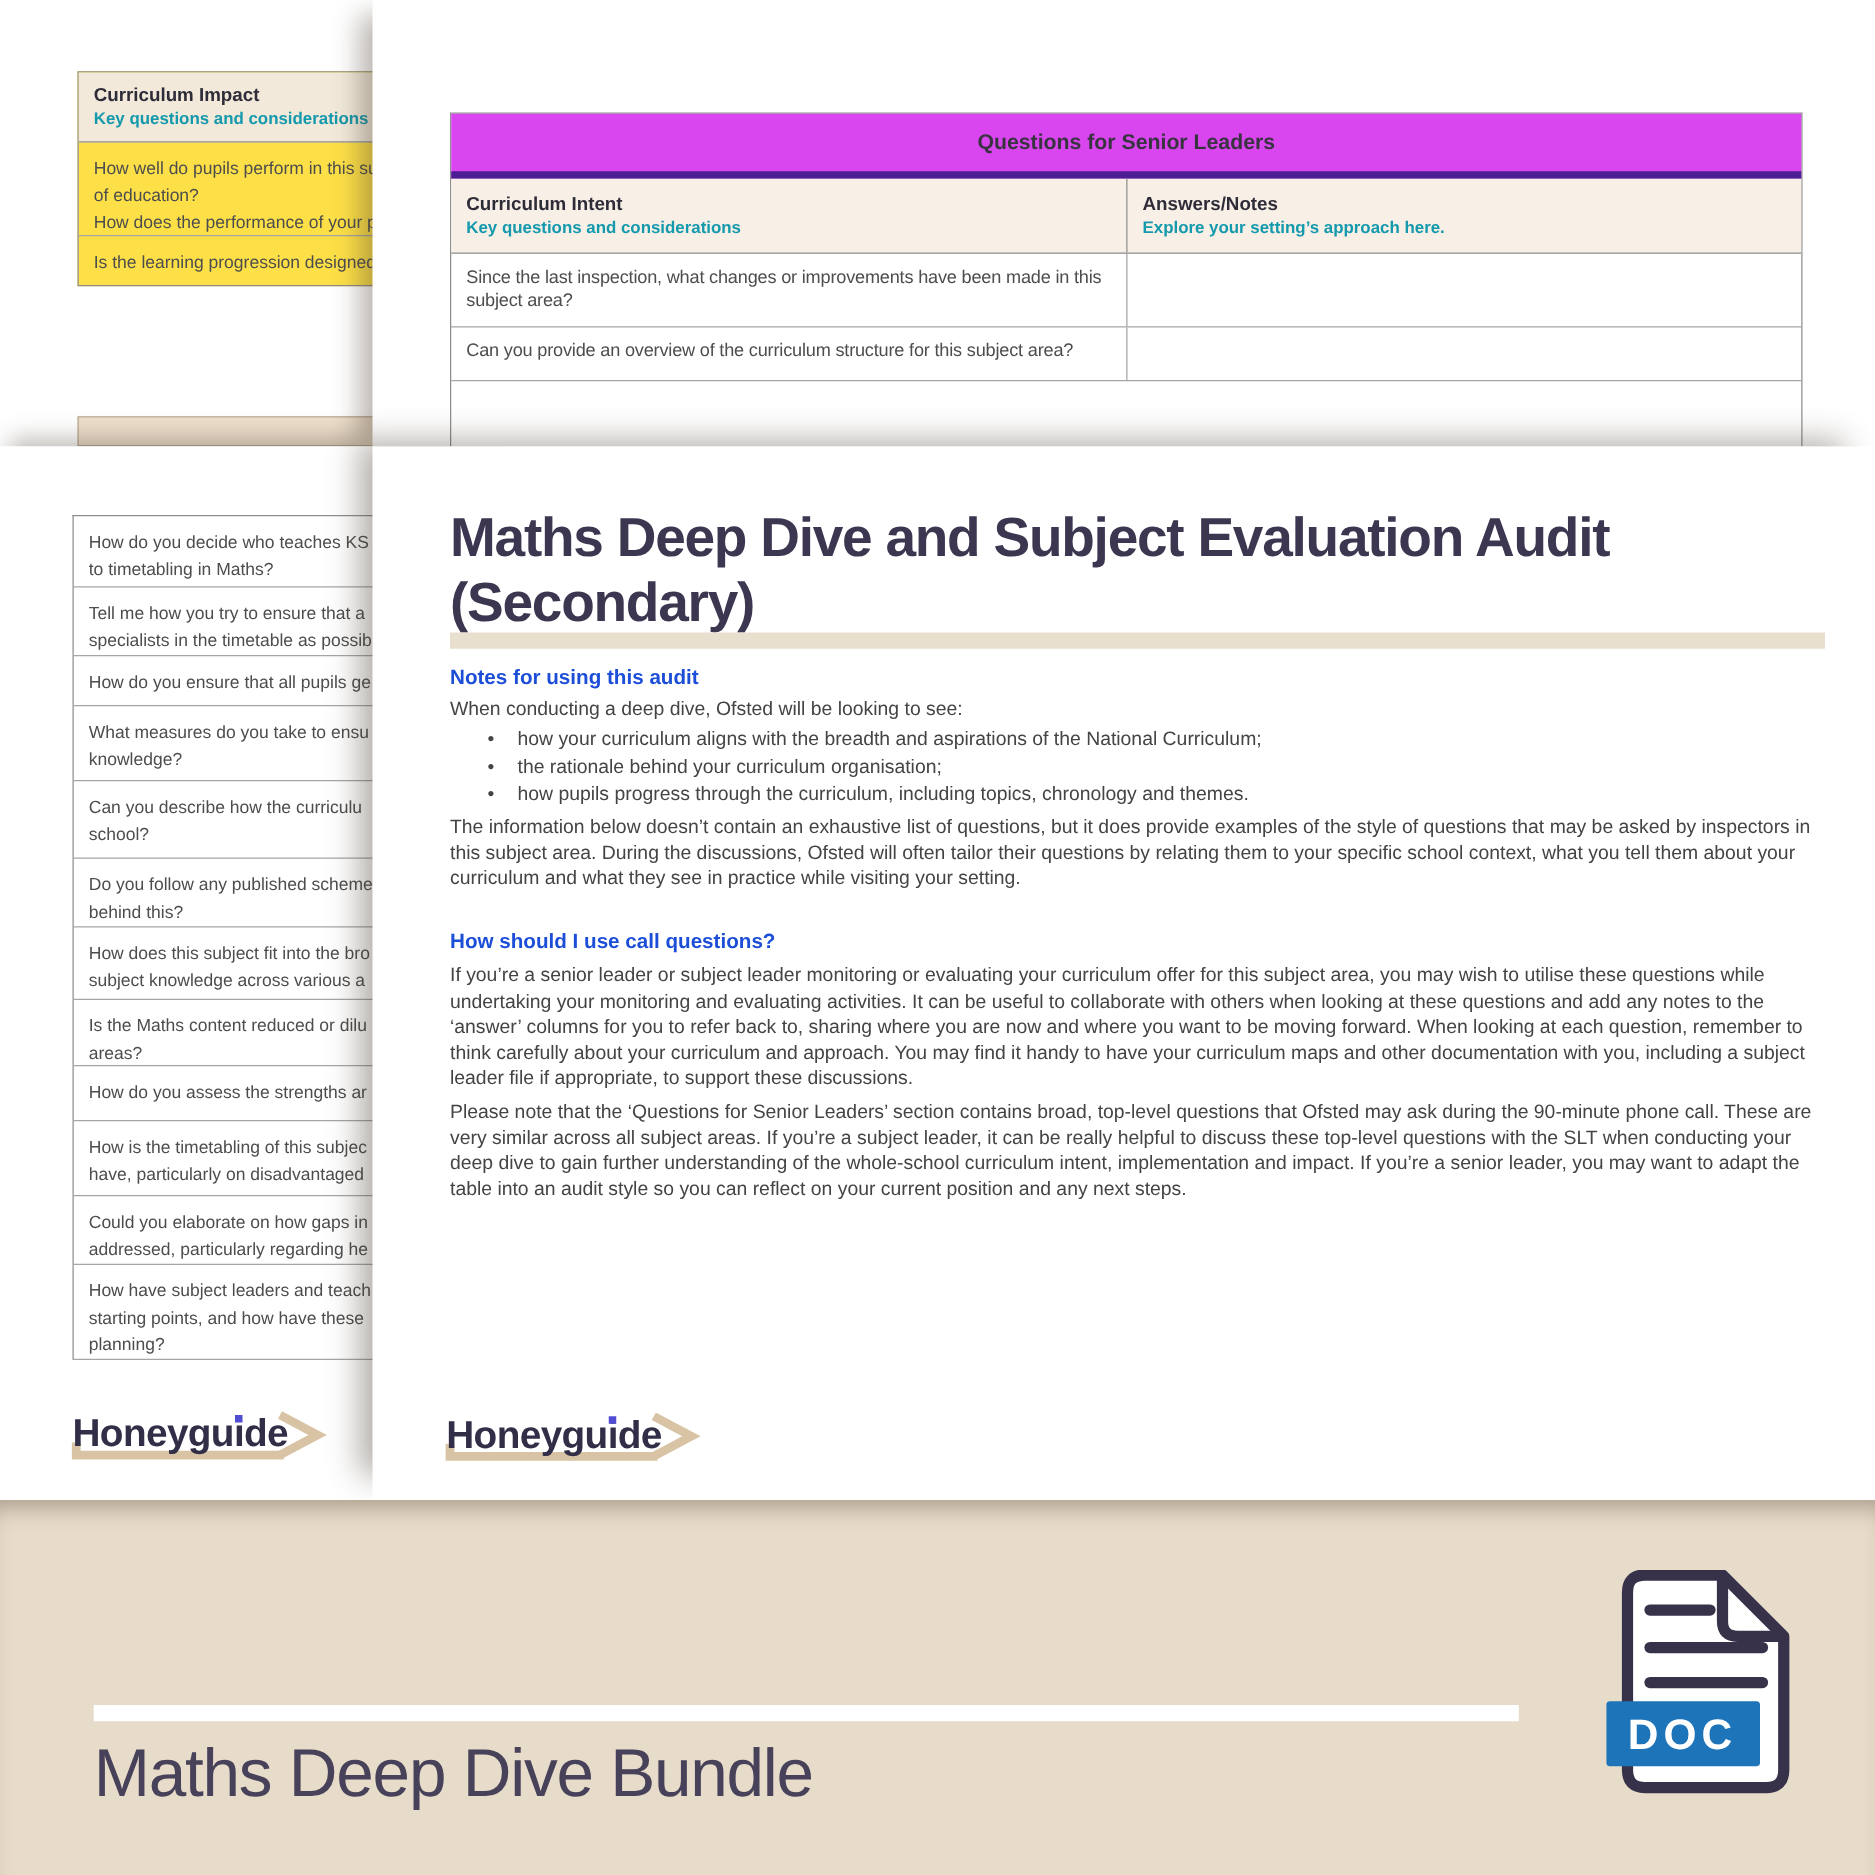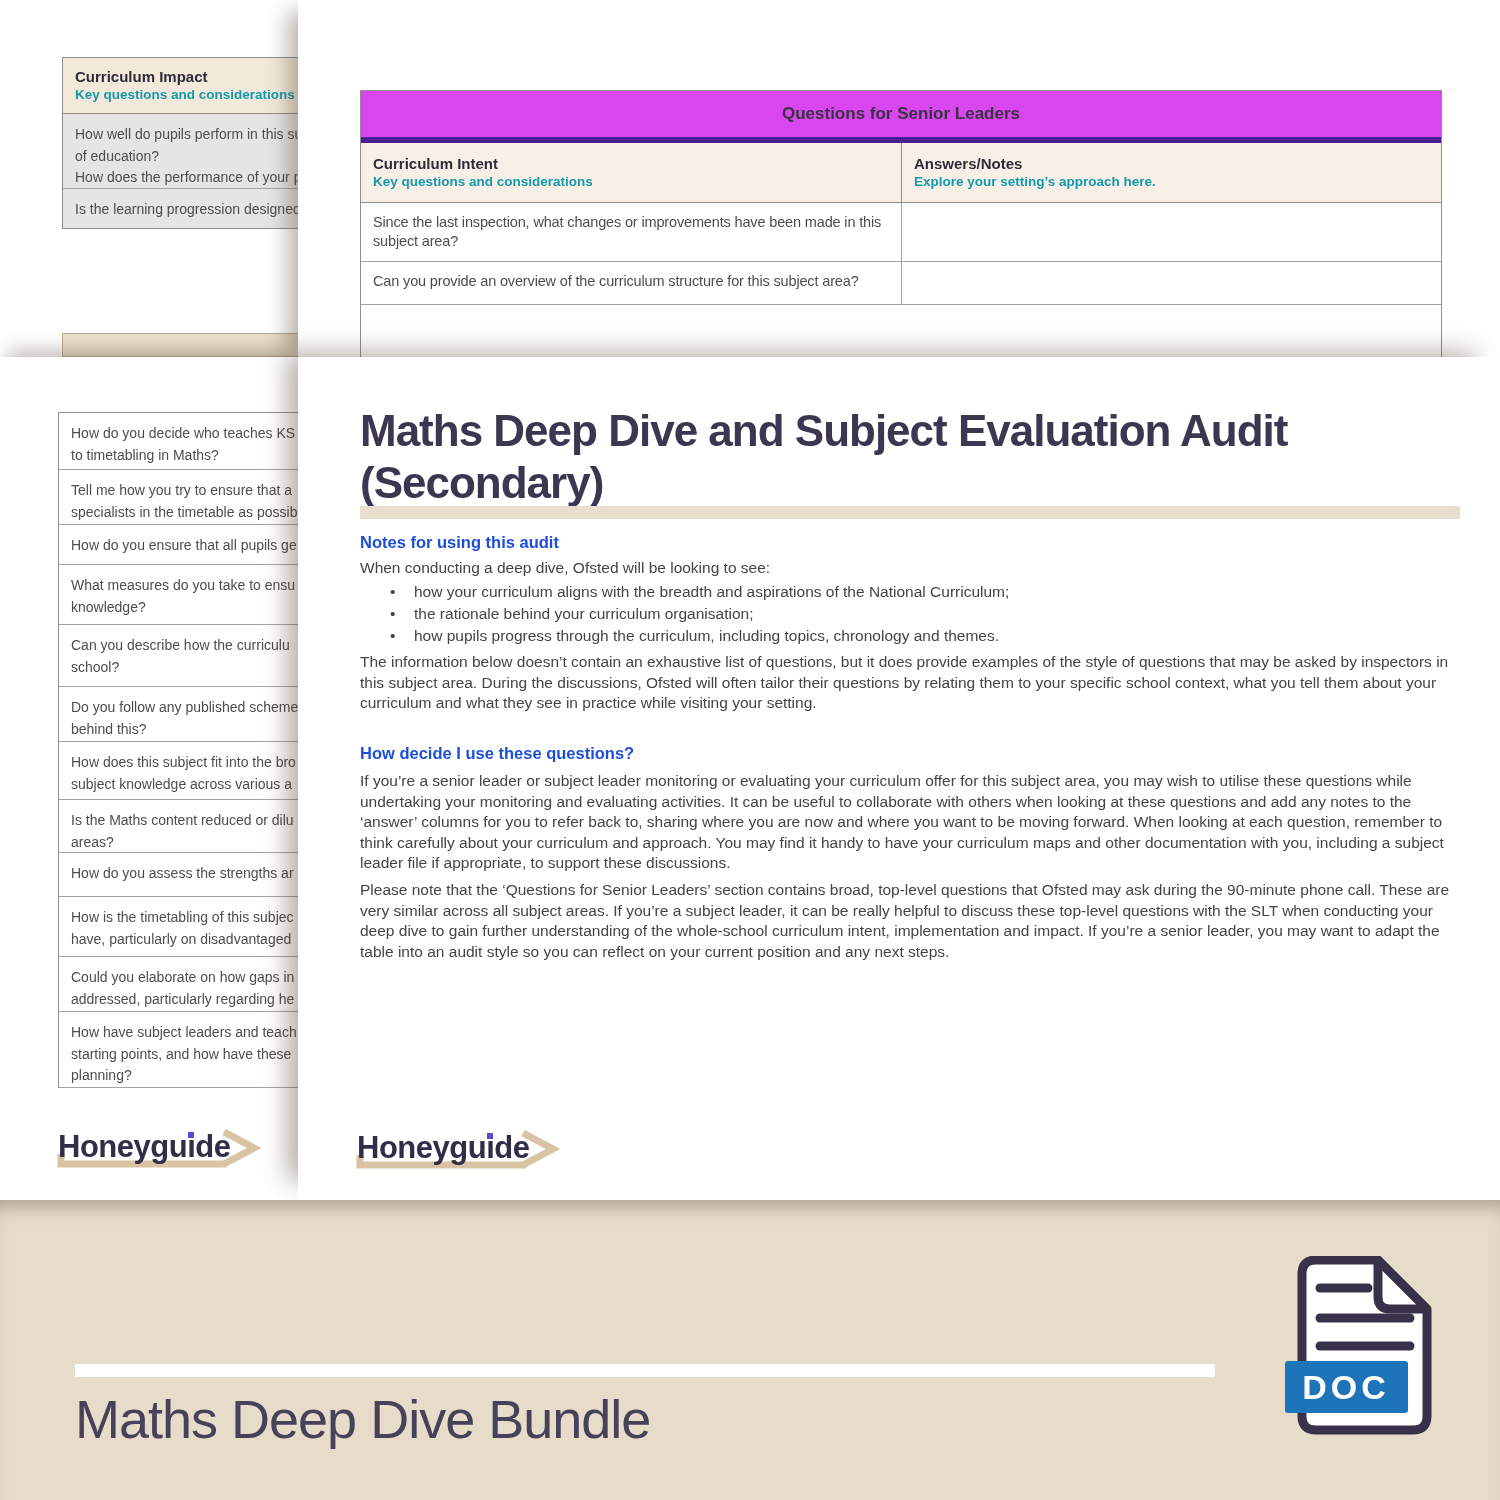--- a/index.html
+++ b/index.html
@@ -10,21 +10,21 @@
   .page{position:absolute;background:#ffffff;}
   #page-a{left:0;top:0;width:300px;height:357px;z-index:1;}
   #page-b{left:298px;top:0;width:1202px;height:357px;z-index:2;overflow:hidden;
           box-shadow:-16px 6px 20px -6px rgba(70,58,45,.38);}
   #page-d{left:0;top:357px;width:300px;height:843px;z-index:3;
           box-shadow:0 -14px 18px -8px rgba(70,58,45,.35);}
   #page-c{left:298px;top:357px;width:1202px;height:843px;z-index:4;
           box-shadow:-18px -12px 24px -8px rgba(70,58,45,.42);}
 
   
-  .doc-table{position:absolute;border:1px solid #8e8e8e;background:#e5e5e5;}
+  .doc-table{position:absolute;border:1px solid #8e8e8e;background:#fde047;}
   .tbl-head{background:#f2e9da;border-bottom:1px solid #8e8e8e;padding:9px 12px;}
   .tbl-head .t1{font-size:15px;font-weight:700;color:#2e2c38;line-height:19px;}
   .tbl-head .t2{font-size:13.5px;font-weight:700;color:#1599ad;line-height:18px;}
   .tbl-row{border-bottom:1px solid #a5a5a5;padding:10px 12px 0 12px;box-sizing:border-box;overflow:visible;}
   .tbl-row:last-child{border-bottom:none;}
   .clip-line{white-space:nowrap;font-size:14px;color:#4d4d4d;line-height:21.5px;}
 
   
   #pa-table{left:62px;top:57px;width:380px;}
   #pa-row1{height:75px;} #pa-row2{height:39px;} #pa-row3{height:59px;}
@@ -202,21 +202,21 @@
 
     <div class="mc m-h" id="m-notes-h">Notes for using this audit</div>
     <div class="mc" id="m-intro">When conducting a deep dive, Ofsted will be looking to see:</div>
     <ul class="mc" id="m-bullets">
       <li>how your curriculum aligns with the breadth and aspirations of the National Curriculum;</li>
       <li>the rationale behind your curriculum organisation;</li>
       <li>how pupils progress through the curriculum, including topics, chronology and themes.</li>
     </ul>
     <div class="mc m-para" id="m-para1">The information below doesn’t contain an exhaustive list of questions, but it does provide examples of the style of questions that may be asked by inspectors in this subject area. During the discussions, Ofsted will often tailor their questions by relating them to your specific school context, what you tell them about your curriculum and what they see in practice while visiting your setting.</div>
 
-    <div class="mc m-h" id="m-q-h">How decide I use these questions?</div>
+    <div class="mc m-h" id="m-q-h">How should I use call questions?</div>
     <div class="mc m-para" id="m-para2">If you’re a senior leader or subject leader monitoring or evaluating your curriculum offer for this subject area, you may wish to utilise these questions while undertaking your monitoring and evaluating activities. It can be useful to collaborate with others when looking at these questions and add any notes to the ‘answer’ columns for you to refer back to, sharing where you are now and where you want to be moving forward. When looking at each question, remember to think carefully about your curriculum and approach. You may find it handy to have your curriculum maps and other documentation with you, including a subject leader file if appropriate, to support these discussions.</div>
     <div class="mc m-para" id="m-para3">Please note that the ‘Questions for Senior Leaders’ section contains broad, top-level questions that Ofsted may ask during the 90-minute phone call. These are very similar across all subject areas. If you’re a subject leader, it can be really helpful to discuss these top-level questions with the SLT when conducting your deep dive to gain further understanding of the whole-school curriculum intent, implementation and impact. If you’re a senior leader, you may want to adapt the table into an audit style so you can reflect on your current position and any next steps.</div>
 
     <div class="logo" id="logo-main">
       <svg width="270" height="40" viewBox="0 0 270 40">
         <path d="M168 3 L198 19 L168 35" fill="none" stroke="#d8c4a4" stroke-width="7"></path>
         <path d="M171 35 H5 V25" fill="none" stroke="#d8c4a4" stroke-width="7"></path>
       </svg>
       <div class="logo-text"><span>Honeygu</span><span class="logo-i">i</span><span>de</span></div>
     </div>

